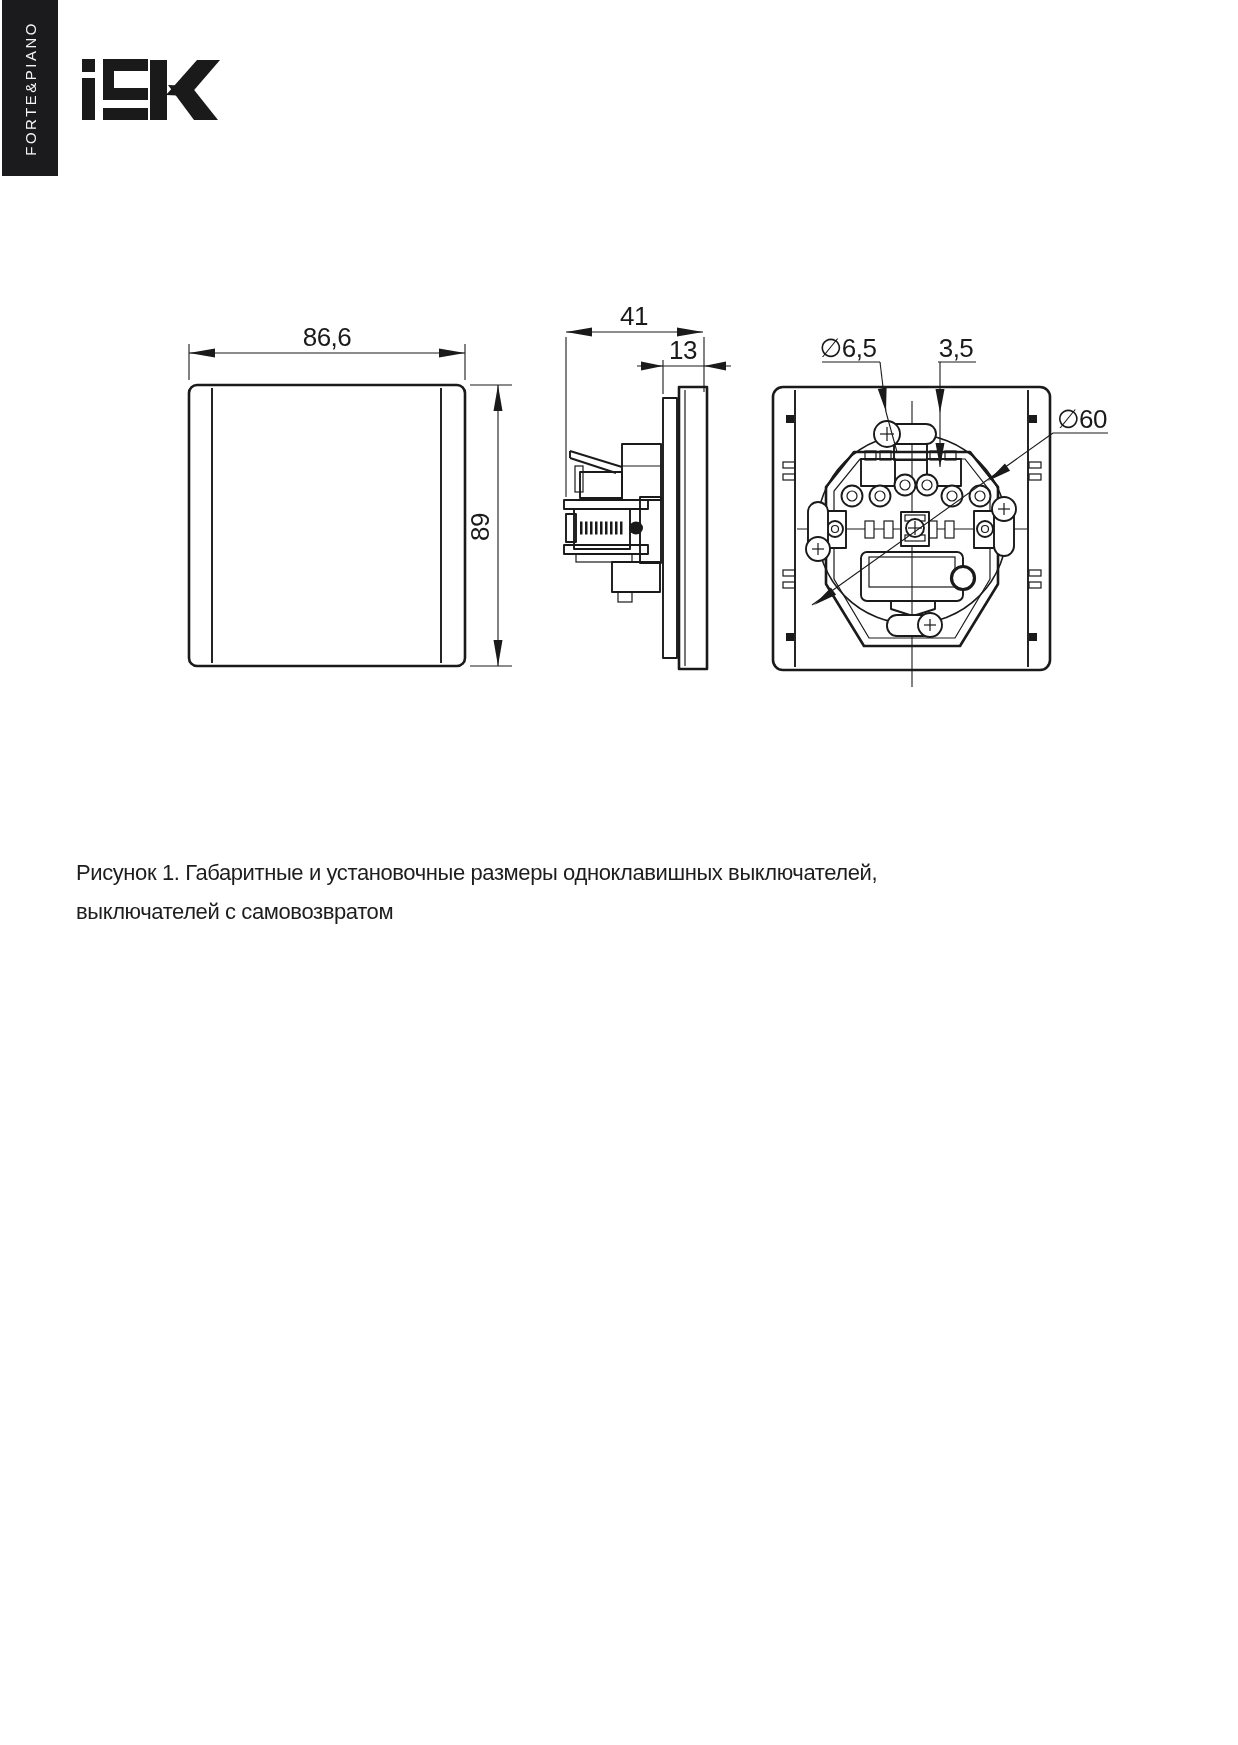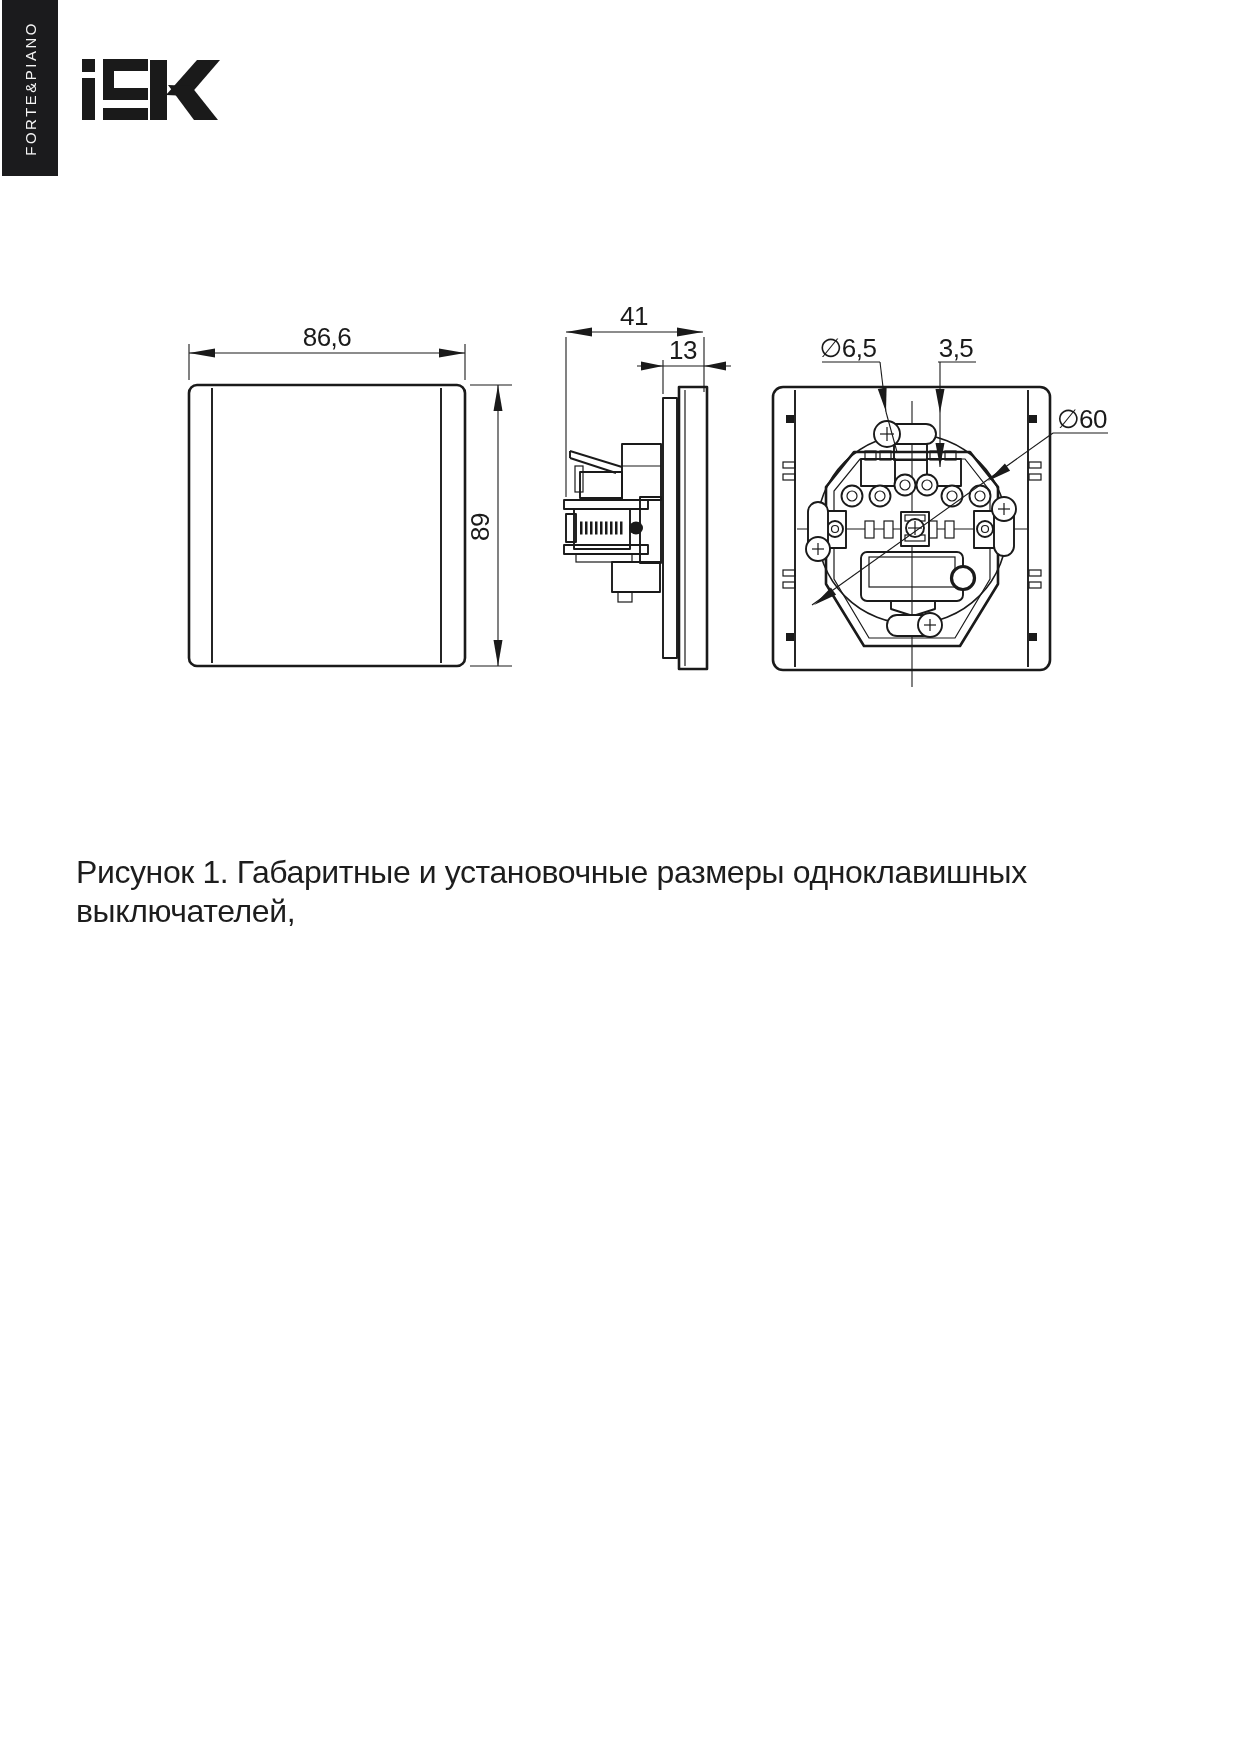--- a/index.html
+++ b/index.html
@@ -3,21 +3,21 @@
 <meta charset="utf-8">
 <style>
   html,body{margin:0;padding:0;background:#888;}
   .page{position:relative;width:1238px;height:1745px;background:#ffffff;overflow:hidden;
         font-family:"Liberation Sans","DejaVu Sans",sans-serif;}
   .brand-bar{position:absolute;left:2px;top:0;width:56px;height:176px;background:#1b1b1d;
              display:flex;align-items:center;justify-content:center;}
   .brand-text{writing-mode:vertical-rl;transform:rotate(180deg);color:#f5f5f5;
               font-size:15px;letter-spacing:2.5px;white-space:nowrap;}
   .logo{position:absolute;left:0;top:0;}
-  .caption{position:absolute;left:76px;top:853px;width:1120px;font-size:32px;
+  .caption{position:absolute;left:76px;top:853px;width:1120px;font-size:22px;
            line-height:39px;color:#1d1d1d;letter-spacing:-0.4px;}
   svg.fig{position:absolute;left:0;top:0;}
   
   .o{stroke:#1a1a1a;stroke-width:2.6;fill:none;stroke-linejoin:round;}
   .m{stroke:#1a1a1a;stroke-width:1.9;fill:none;stroke-linejoin:round;}
   .t{stroke:#1a1a1a;stroke-width:1.2;fill:none;}
   .d{stroke:#1a1a1a;stroke-width:1.1;fill:none;}
   .a{fill:#1a1a1a;stroke:none;}
   .wf{fill:#ffffff;}
   .bk{fill:#1a1a1a;}
@@ -233,15 +233,16 @@
         <line x1="1053" y1="433" x2="1108" y2="433" class="d"></line>
         <line x1="1053" y1="433" x2="812" y2="605" class="d"></line>
         <polygon class="a" points="988,481 1004.9,463.4 1010.1,470.8"></polygon>
         <polygon class="a" points="814,605 830.9,587.4 836.1,594.8"></polygon>
       </g>
     </g>
   </svg>
 
   <div class="caption">
     <div>Рисунок 1. Габаритные и установочные размеры одноклавишных выключателей,</div>
+    <div>выключателей с самовозвратом</div>
   </div>
 
 </div>
 
 </body></html>

